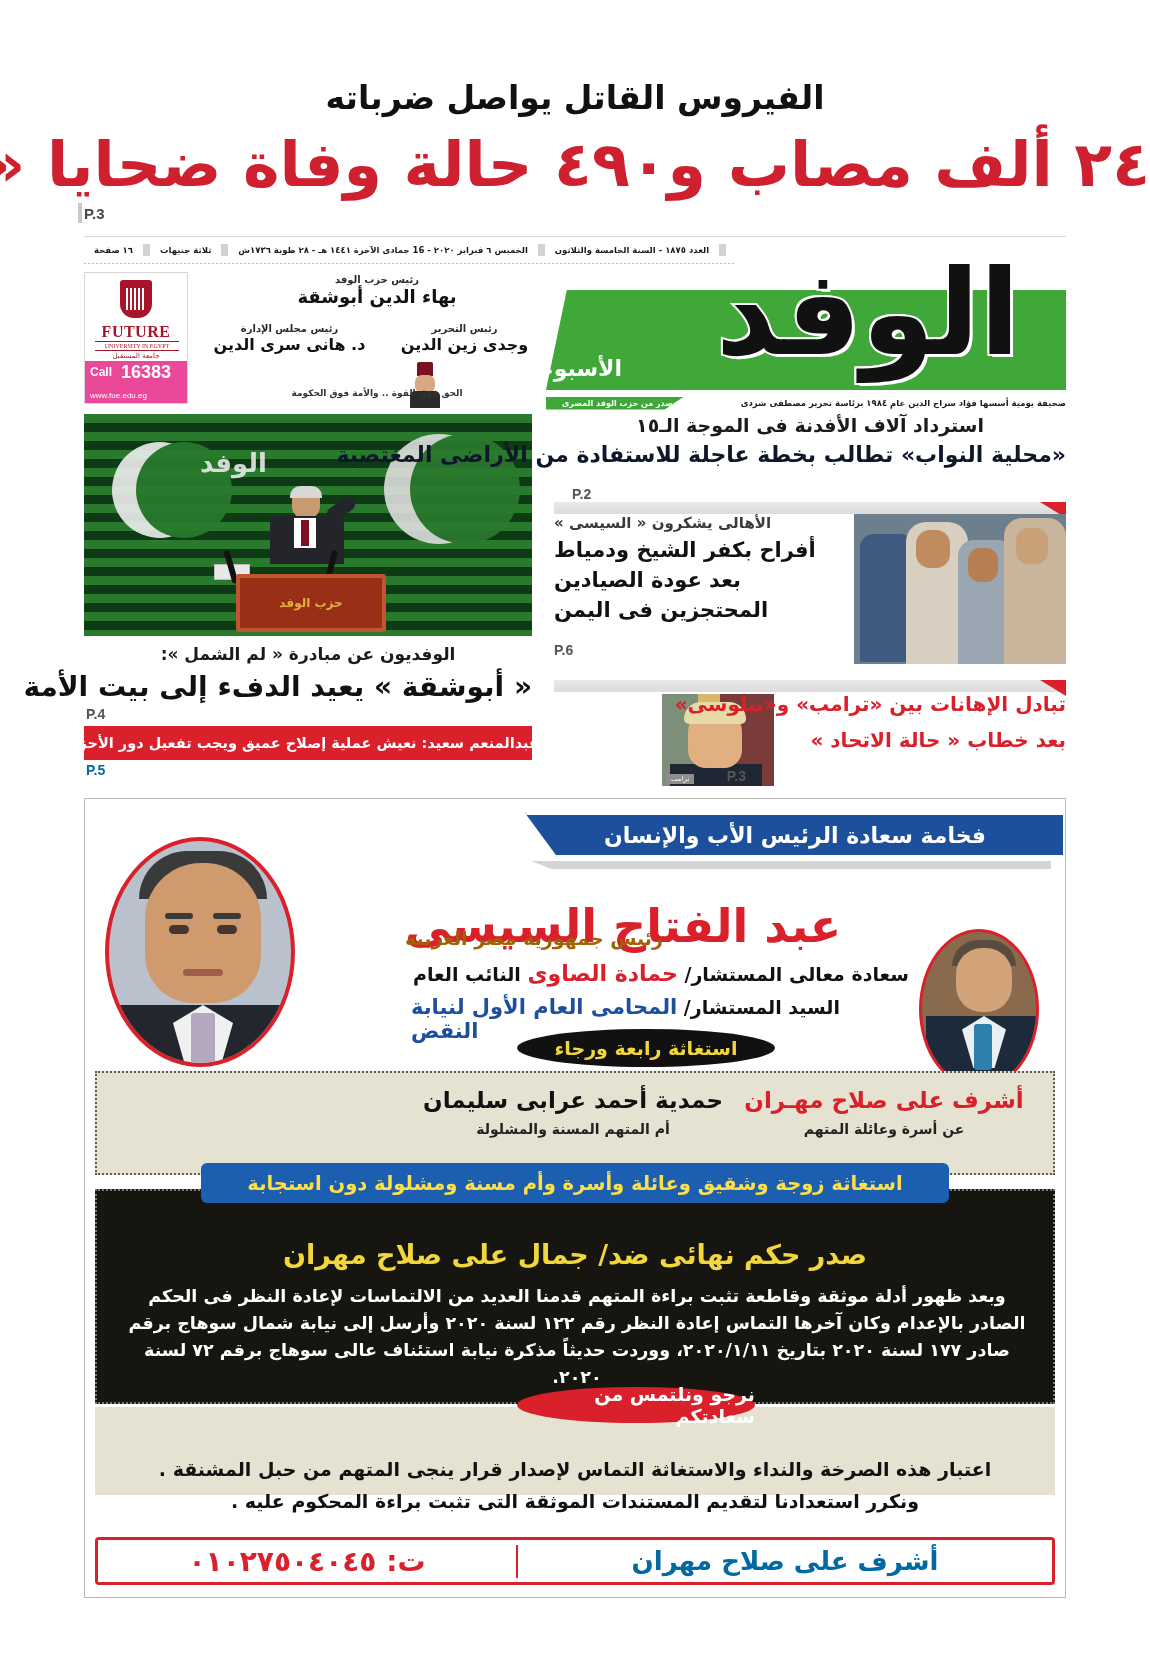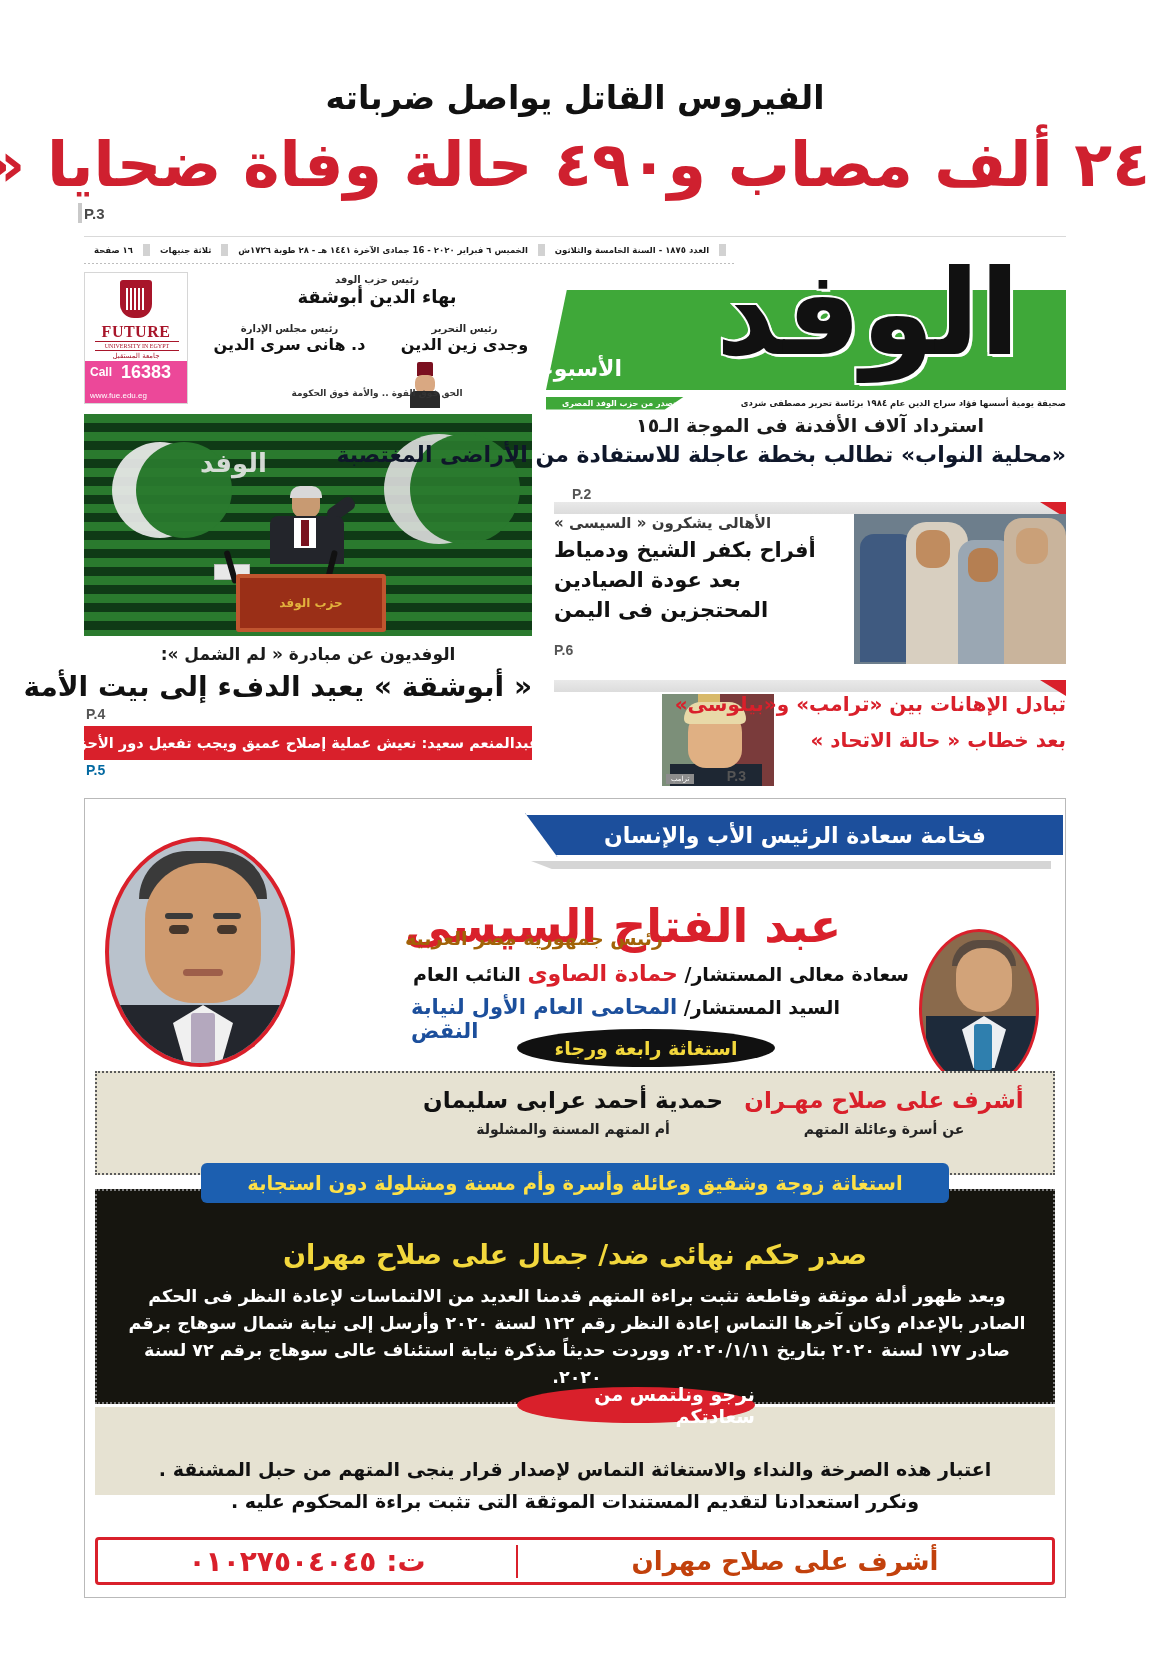--- a/index.html
+++ b/index.html
@@ -397,21 +397,21 @@
     position:absolute; left:20px; top:18px; width:920px; text-align:center;
     direction:rtl; font-size:19px; font-weight:bold; color:#111; line-height:1.7;margin-top:28px;
   }
 
   .footer-bar {
     position:absolute; left:10px; bottom:12px; width:960px; height:48px;
     border:3px solid #d9202b; border-radius:4px;
     display:flex; align-items:center; direction:rtl;
   }
   .fb-name {
-    flex:1; text-align:center; font-size:26px; font-weight:bold; color:#c2410c;
+    flex:1; text-align:center; font-size:26px; font-weight:bold; color:#0369a1;
   }
   .fb-phone {
     width:420px; text-align:center; font-size:28px; font-weight:bold; color:#d9202b;
     border-right:2px solid #d9202b;
   }
 </style>
 </head>
 <body>
 
 <div class="page">

